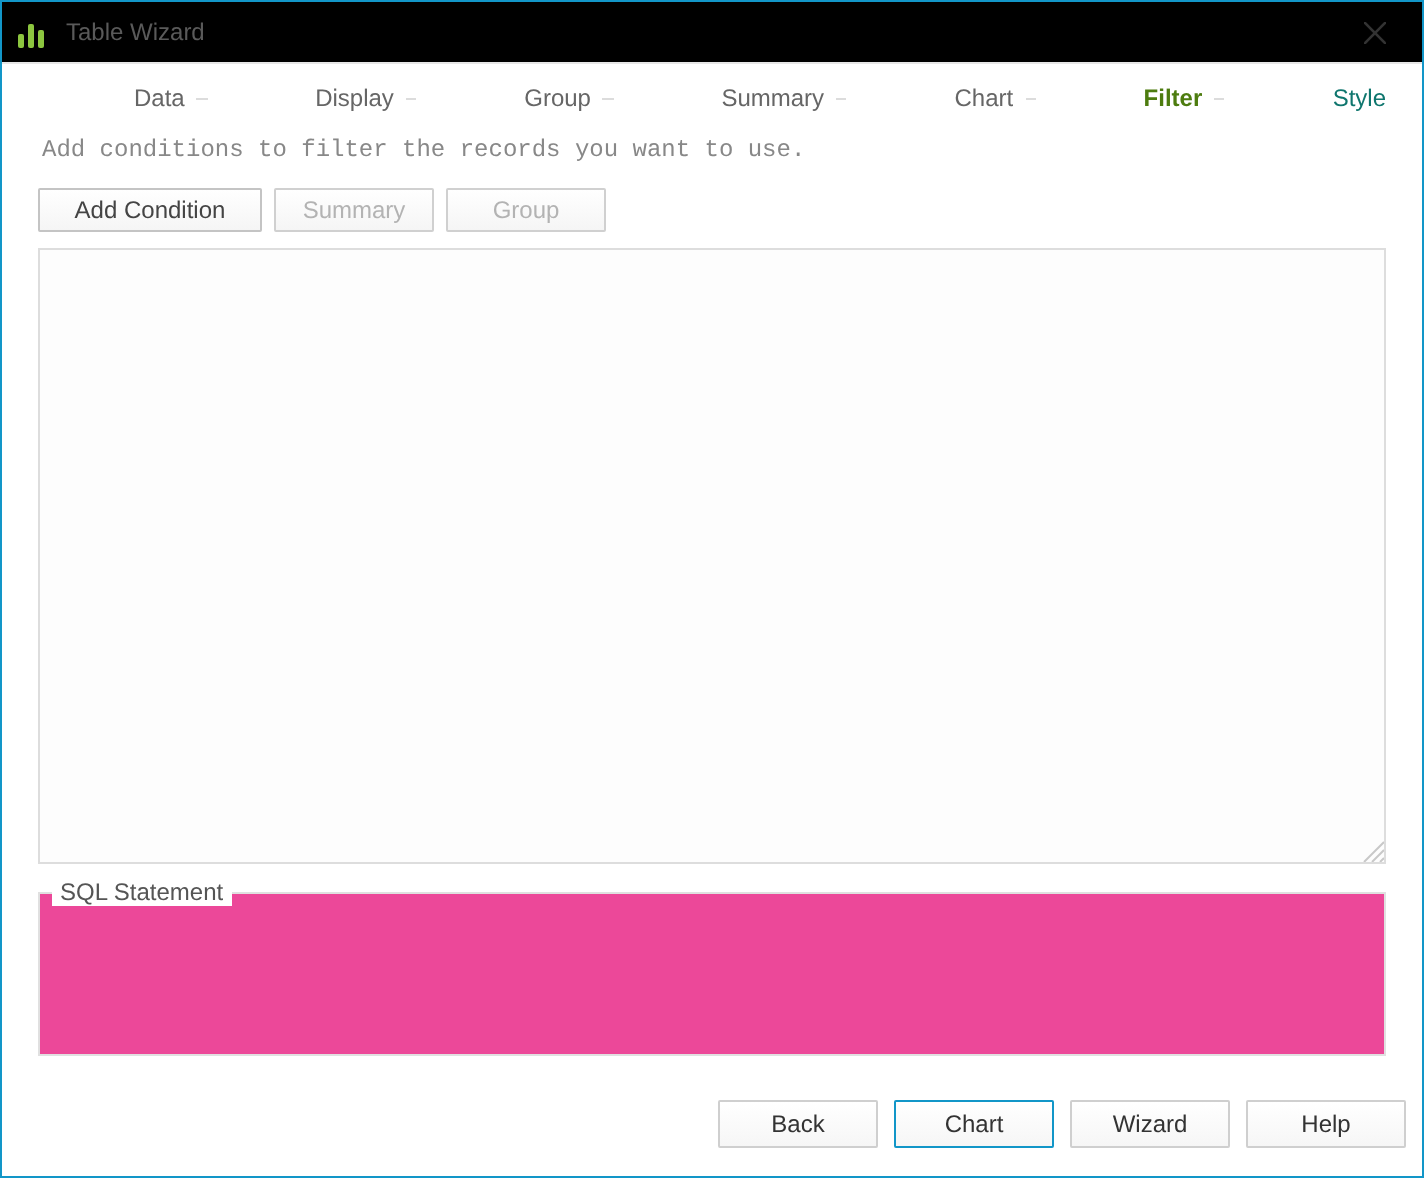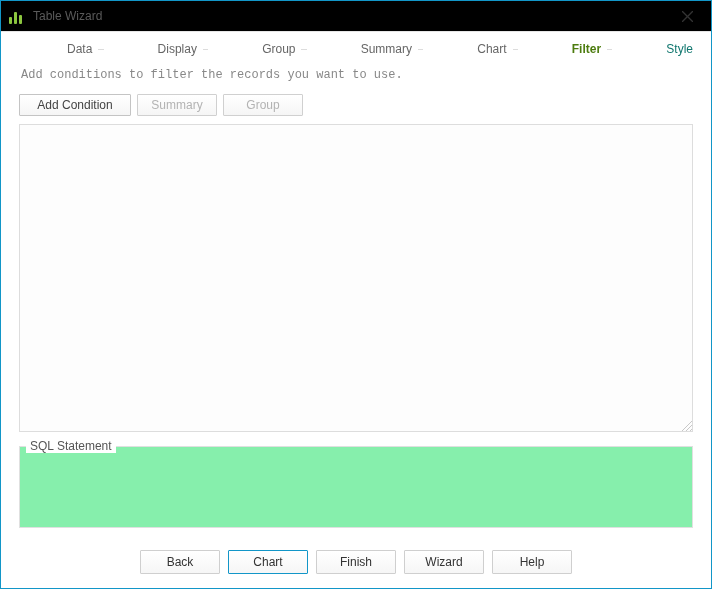--- a/index.html
+++ b/index.html
@@ -129,38 +129,38 @@
     position: absolute;
     right: 0;
     bottom: 0;
     width: 14px;
     height: 14px;
   }
   .list-area .resize-grip svg { width:14px; height:14px; }
   .sql-section {
     margin-top: 14px;
     border: 1px solid #e0e0e0;
-    background: #86efac;
+    background: #ec4899;
     height: 82px;
     position: relative;
     box-sizing: border-box;
   }
   .sql-section .legend {
     position: absolute;
     top: -8px;
     left: 6px;
     background: #ffffff;
     padding: 0 4px;
     color: #555;
   }
   
   .footer {
-    padding: 10px 18px 14px 18px;
-    display: flex;
-    justify-content: center;
+    padding: 10px 8px 14px 18px;
+    display: flex;
+    justify-content: flex-end;
     gap: 8px;
   }
   .fbtn {
     width: 80px;
     height: 24px;
     border: 1px solid #cfcfcf;
     background: linear-gradient(#ffffff,#f6f6f6);
     text-align: center;
     line-height: 22px;
     color: #333;
@@ -228,18 +228,17 @@
     </div>
 
     <div class="sql-section">
       <span class="legend">SQL Statement</span>
     </div>
   </div>
 
   <div class="footer">
     <div class="fbtn">Back</div>
     <div class="fbtn primary">Chart</div>
-    <div class="fbtn">Finish</div>
     <div class="fbtn">Wizard</div>
     <div class="fbtn">Help</div>
   </div>
 
 </div>
 
 </body></html>

